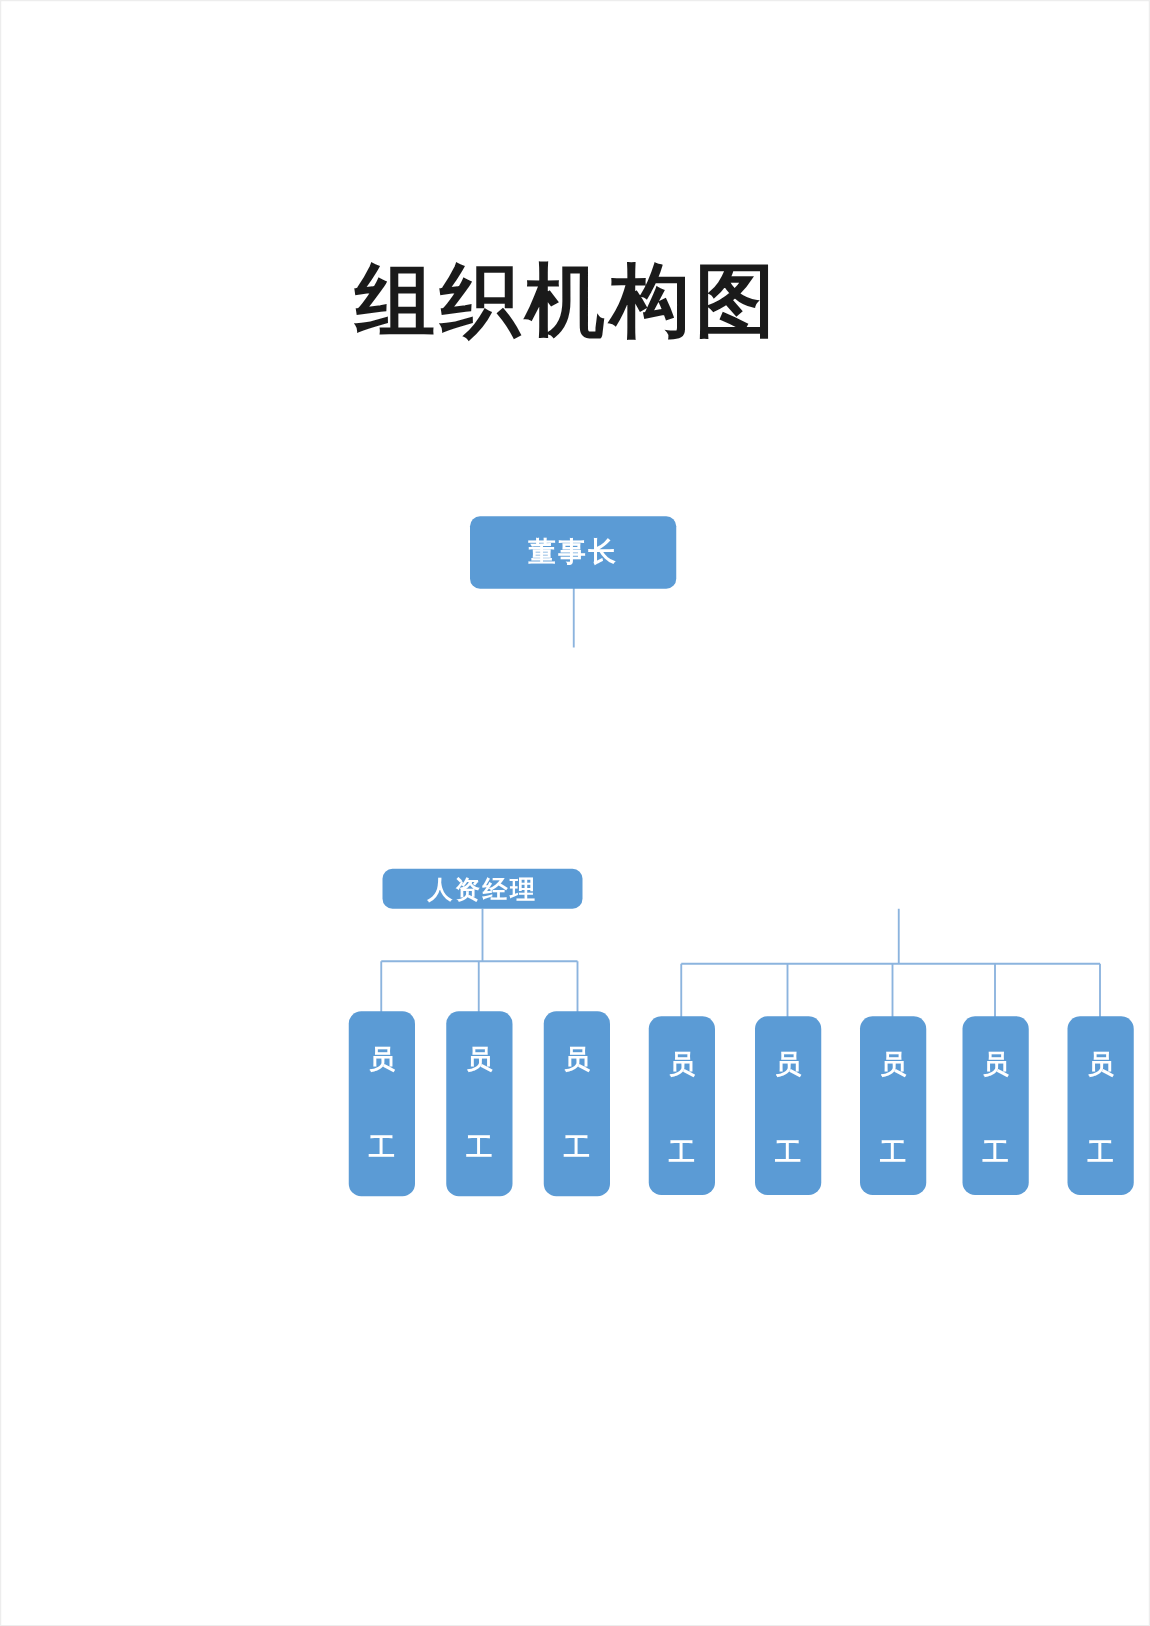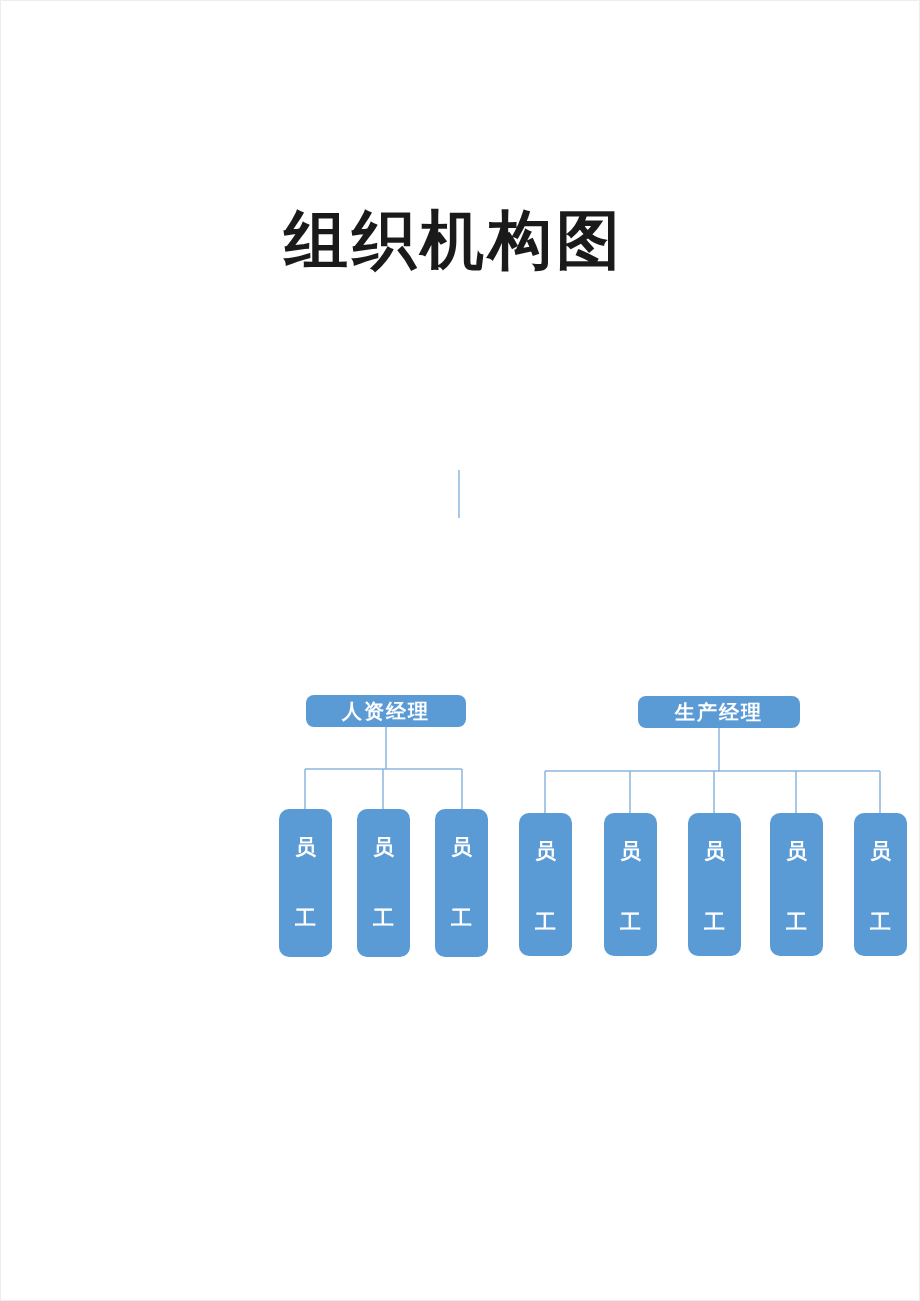--- a/index.html
+++ b/index.html
@@ -90,29 +90,29 @@
       <line x1="718" y1="726" x2="718" y2="770"></line>
       <line x1="544" y1="770" x2="879" y2="770"></line>
       <line x1="544" y1="770" x2="544" y2="814"></line>
       <line x1="629" y1="770" x2="629" y2="814"></line>
       <line x1="713" y1="770" x2="713" y2="814"></line>
       <line x1="795" y1="770" x2="795" y2="814"></line>
       <line x1="879" y1="770" x2="879" y2="814"></line>
     </g>
   </svg>
 
+  <div class="node wide" style="left:375px; top:412px;">
+    <span>董事长</span>
+  </div>
 
 
   <div class="node mid" style="left:305px; top:694px; width:160px;">
     <span>人资经理</span>
   </div>
 
-  <div class="node mid" style="left:637px; top:695px; width:162px;">
-    <span>生产经理</span>
-  </div>
 
   <div class="node emp" style="left:278px; top:808px; height:148px;">
     <span>员</span>
     <span>工</span>
   </div>
   <div class="node emp" style="left:356px; top:808px; height:148px;">
     <span>员</span>
     <span>工</span>
   </div>
   <div class="node emp" style="left:434px; top:808px; height:148px;">

